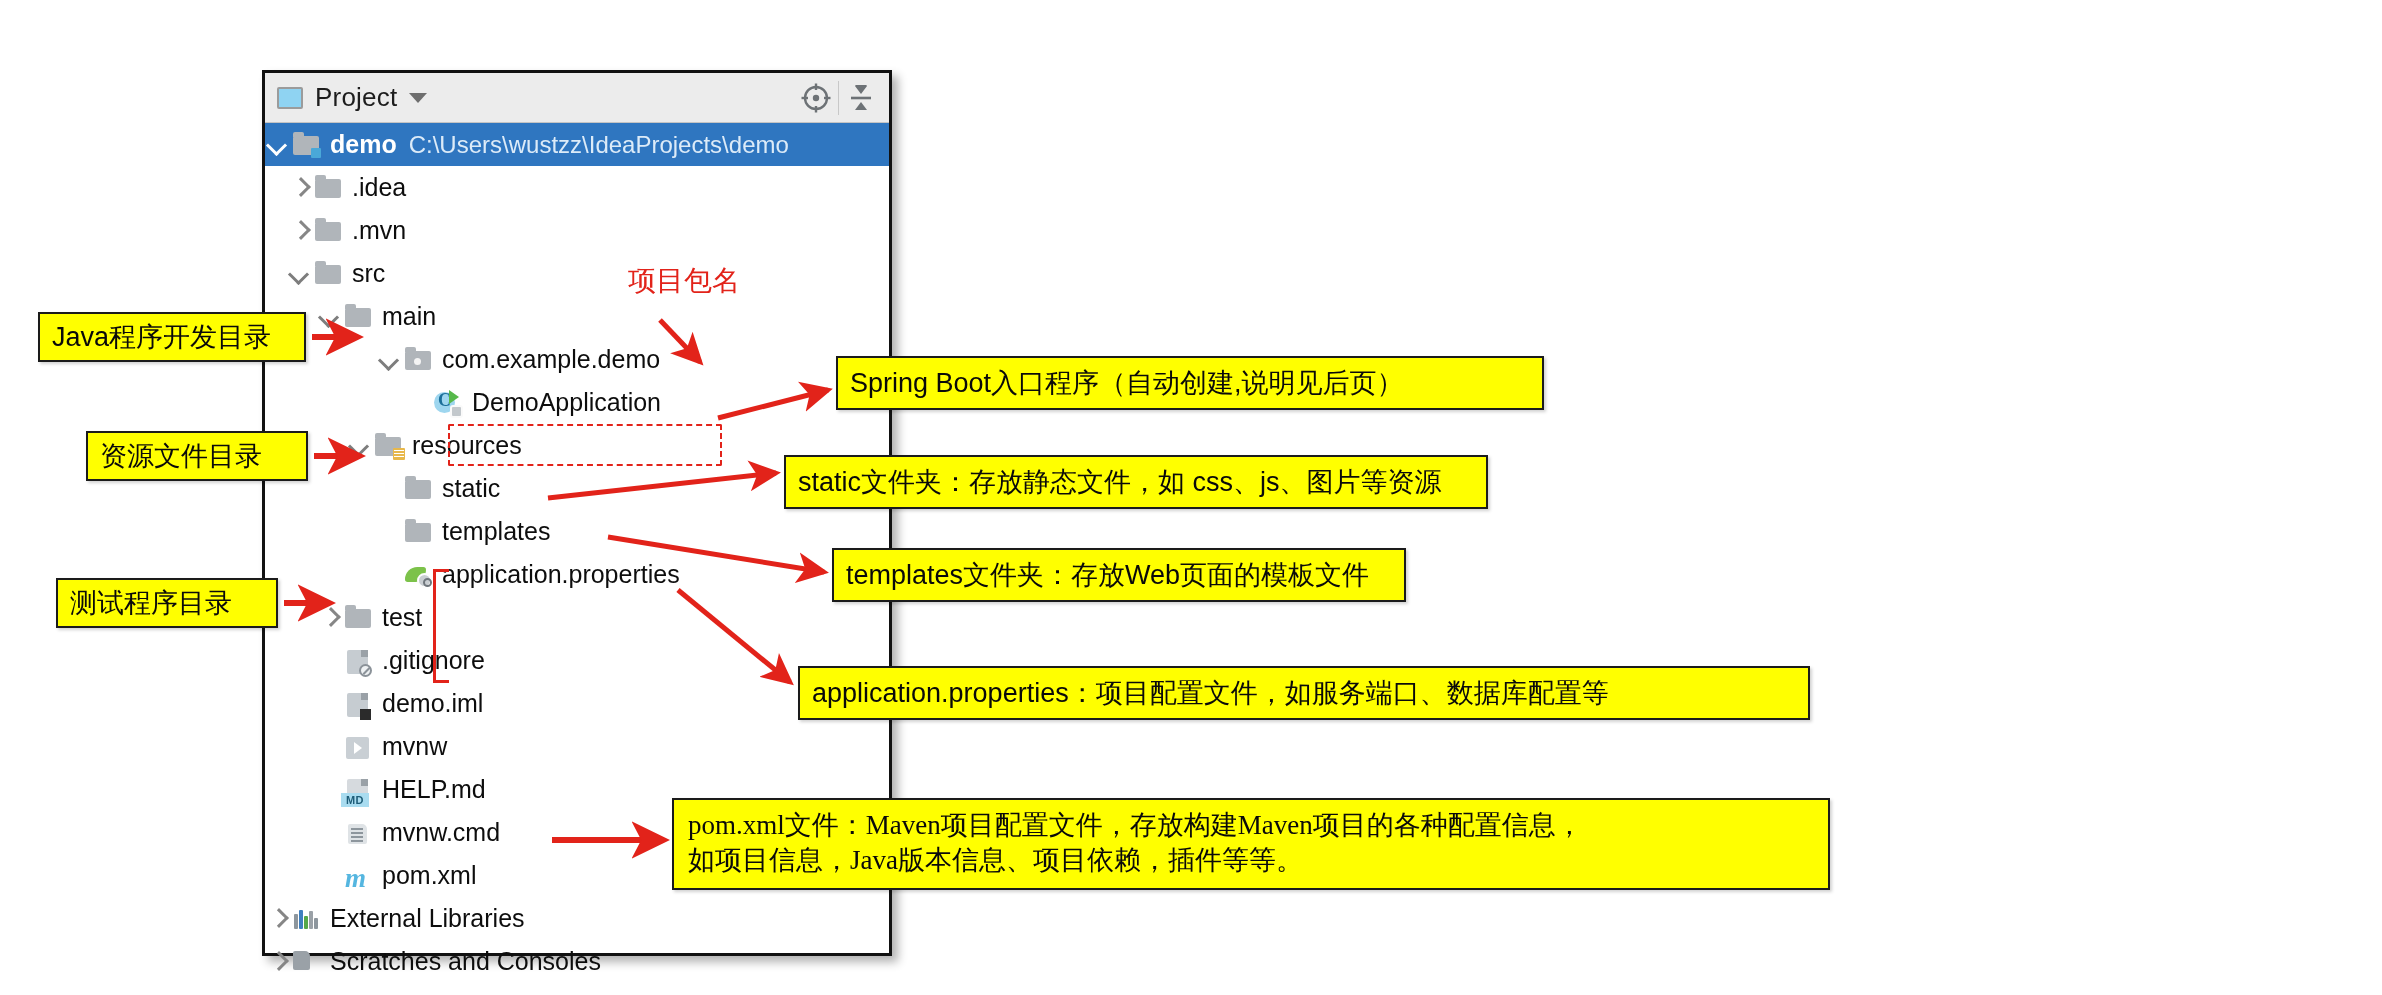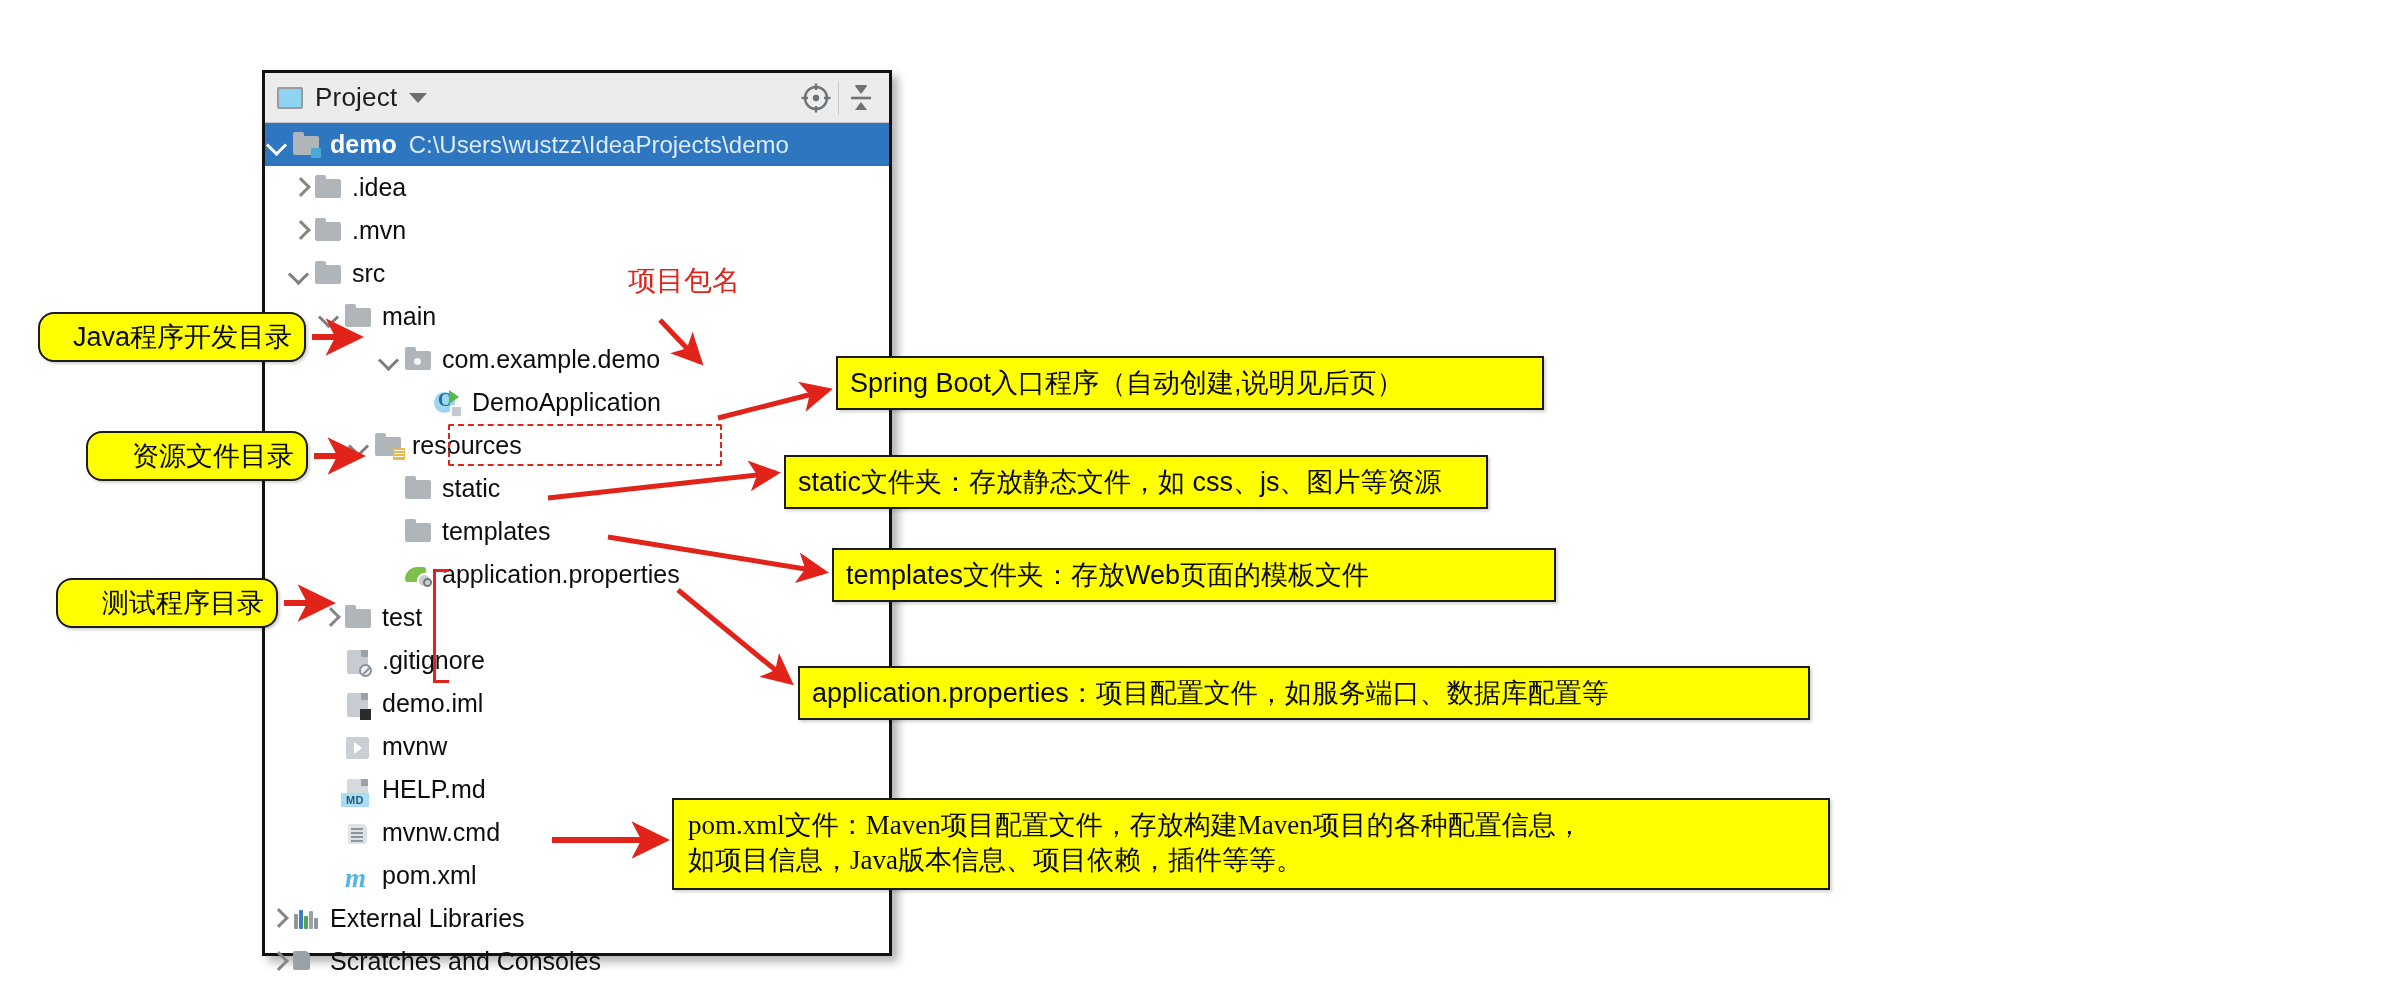--- a/index.html
+++ b/index.html
@@ -163,21 +163,21 @@
 
   
   .callout {
     position:absolute; background:#ffff00; border:2px solid #1b1b1b;
     color:#0a0a0a; display:flex; align-items:center;
     font-size:27px; line-height:1.28; padding:6px 12px;
     white-space:nowrap; z-index:20;
     box-shadow:2px 2px 3px rgba(0,0,0,.18);
   }
   .callout.two-line { white-space:normal; display:block; padding:8px 14px;font-family:Liberation Serif, serif; }
-  .callout.center { justify-content:flex-end;border-radius:16px; }
+  .callout.center { justify-content:flex-start; }
   .red-note {
     position:absolute; color:#e2231a; font-size:28px; z-index:20; white-space:nowrap;
   }
   svg.overlay { position:absolute; left:0; top:0; width:2382px; height:995px;
       z-index:15; pointer-events:none; }
   svg.overlay-top { z-index:25; }
 </style>
 </head>
 <body>
 
@@ -447,21 +447,21 @@
   </div>
 
   <div class="callout" style="left:836px; top:356px; width:708px; height:54px;">
     <span>Spring Boot入口程序（自动创建,说明见后页）</span>
   </div>
 
   <div class="callout" style="left:784px; top:455px; width:704px; height:54px;">
     <span>static文件夹：存放静态文件，如 css、js、图片等资源</span>
   </div>
 
-  <div class="callout" style="left:832px; top:548px; width:724px; height:54px;">
+  <div class="callout" style="left:832px; top:548px; width:574px; height:54px;">
     <span>templates文件夹：存放Web页面的模板文件</span>
   </div>
 
   <div class="callout" style="left:798px; top:666px; width:1012px; height:54px;">
     <span>application.properties：项目配置文件，如服务端口、数据库配置等</span>
   </div>
 
   <div class="callout two-line" style="left:672px; top:798px; width:1158px; height:92px; font-size:27px;">
     <div>pom.xml文件：Maven项目配置文件，存放构建Maven项目的各种配置信息，</div>
     <div>如项目信息，Java版本信息、项目依赖，插件等等。</div>

